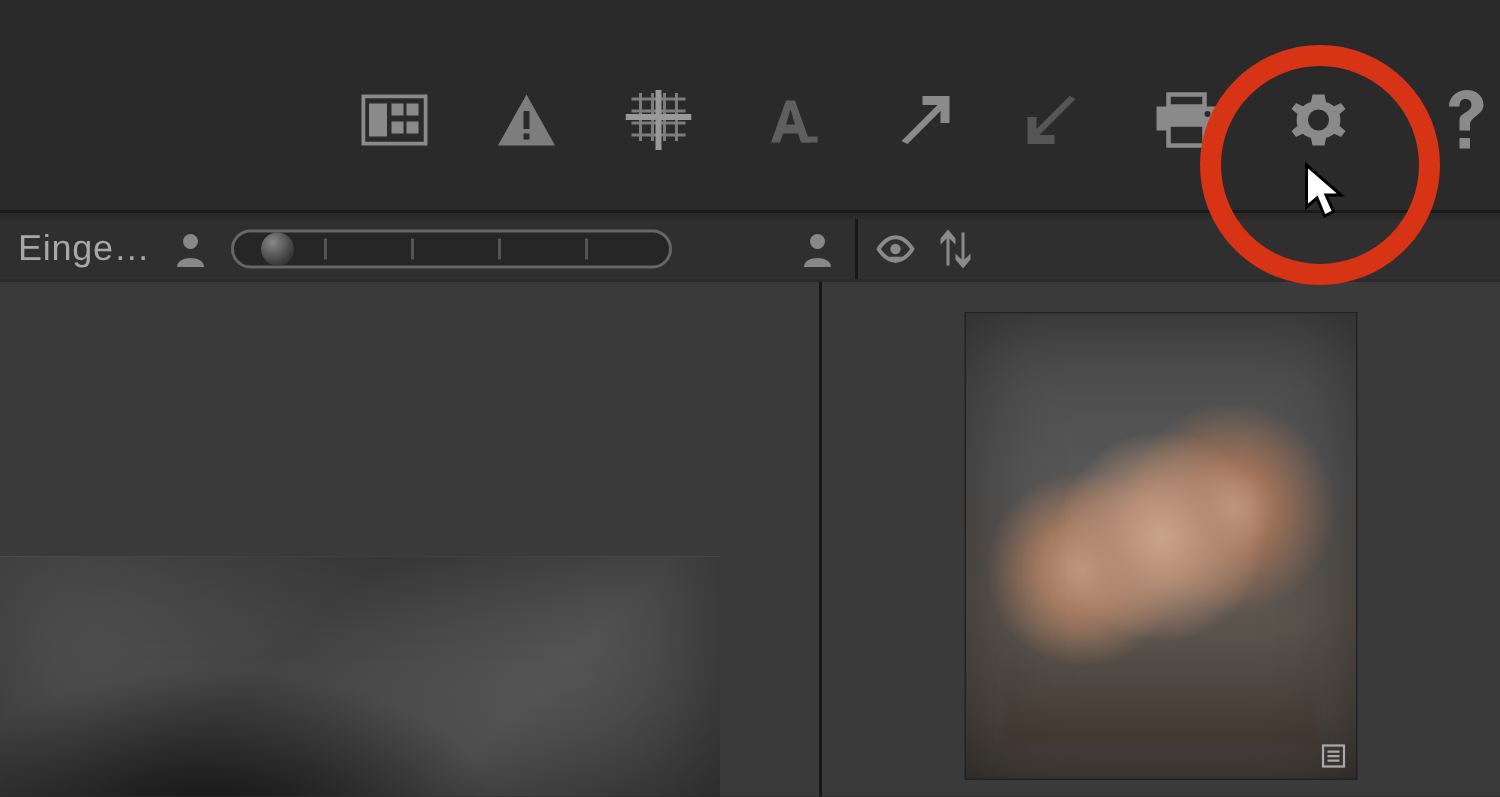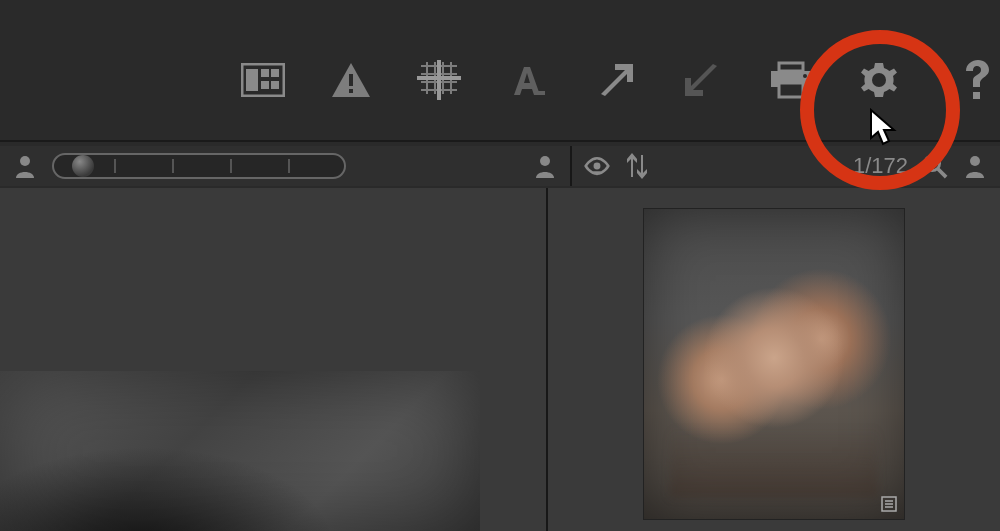--- a/index.html
+++ b/index.html
@@ -282,20 +282,21 @@
 <div class="cursor">
   <svg width="34" height="40" viewBox="0 0 34 40">
     <path d="M3 2 L3 30 L10 24 L15 36 L21 33 L16 22 L26 22 Z" fill="#fff" stroke="#000" stroke-width="2"></path>
   </svg>
 </div>
 
 <div class="sep-top"></div>
 
 <div class="header-row">
   <div class="panel-header left">
+    <span class="hdr-label">Einge…</span>
     <span class="sm-ico">
       <svg class="person-ico" viewBox="0 0 22 24">
           <circle cx="11" cy="7" r="5" fill="#888"></circle>
           <path d="M2 24 C2 16 20 16 20 24 Z" fill="#888"></path>
         </svg>
     </span>
     <div class="mini-slider">
       <div class="knob"></div>
       <div class="tick" style="left:60px"></div>
       <div class="tick" style="left:118px"></div>
@@ -320,35 +321,20 @@
           <path d="M10 20 L15 25 L20 20" fill="#8a8a8a" transform="translate(0,-3)"></path>
         </svg>
       </span>
       <span class="sm-ico">
         <svg width="24" height="26" viewBox="0 0 24 26">
           <path d="M6 24 L6 6 L2 10 L2 6 L7 0 L12 6 L12 10 L8 6 L8 24 Z" fill="#8a8a8a"></path>
           <path d="M18 2 L18 20 L22 16 L22 20 L17 26 L12 20 L12 16 L16 20 L16 2 Z" fill="#8a8a8a"></path>
         </svg>
       </span>
     </div>
-    <div class="hdr-group">
-      <span class="hdr-count">1/172</span>
-      <span class="sm-ico">
-        <svg width="28" height="28" viewBox="0 0 28 28">
-          <circle cx="11" cy="11" r="8" fill="none" stroke="#8a8a8a" stroke-width="3"></circle>
-          <line x1="17" y1="17" x2="26" y2="26" stroke="#8a8a8a" stroke-width="4"></line>
-        </svg>
-      </span>
-      <span class="sm-ico">
-        <svg class="person-ico" viewBox="0 0 22 24">
-            <circle cx="11" cy="7" r="5" fill="#888"></circle>
-            <path d="M2 24 C2 16 20 16 20 24 Z" fill="#888"></path>
-          </svg>
-      </span>
-    </div>
   </div>
 </div>
 
 <div class="content">
   <div class="pane left">
     <div class="thumb-left"></div>
   </div>
   <div class="pane right">
     <div class="thumb-right">
       <span class="badge-br">

